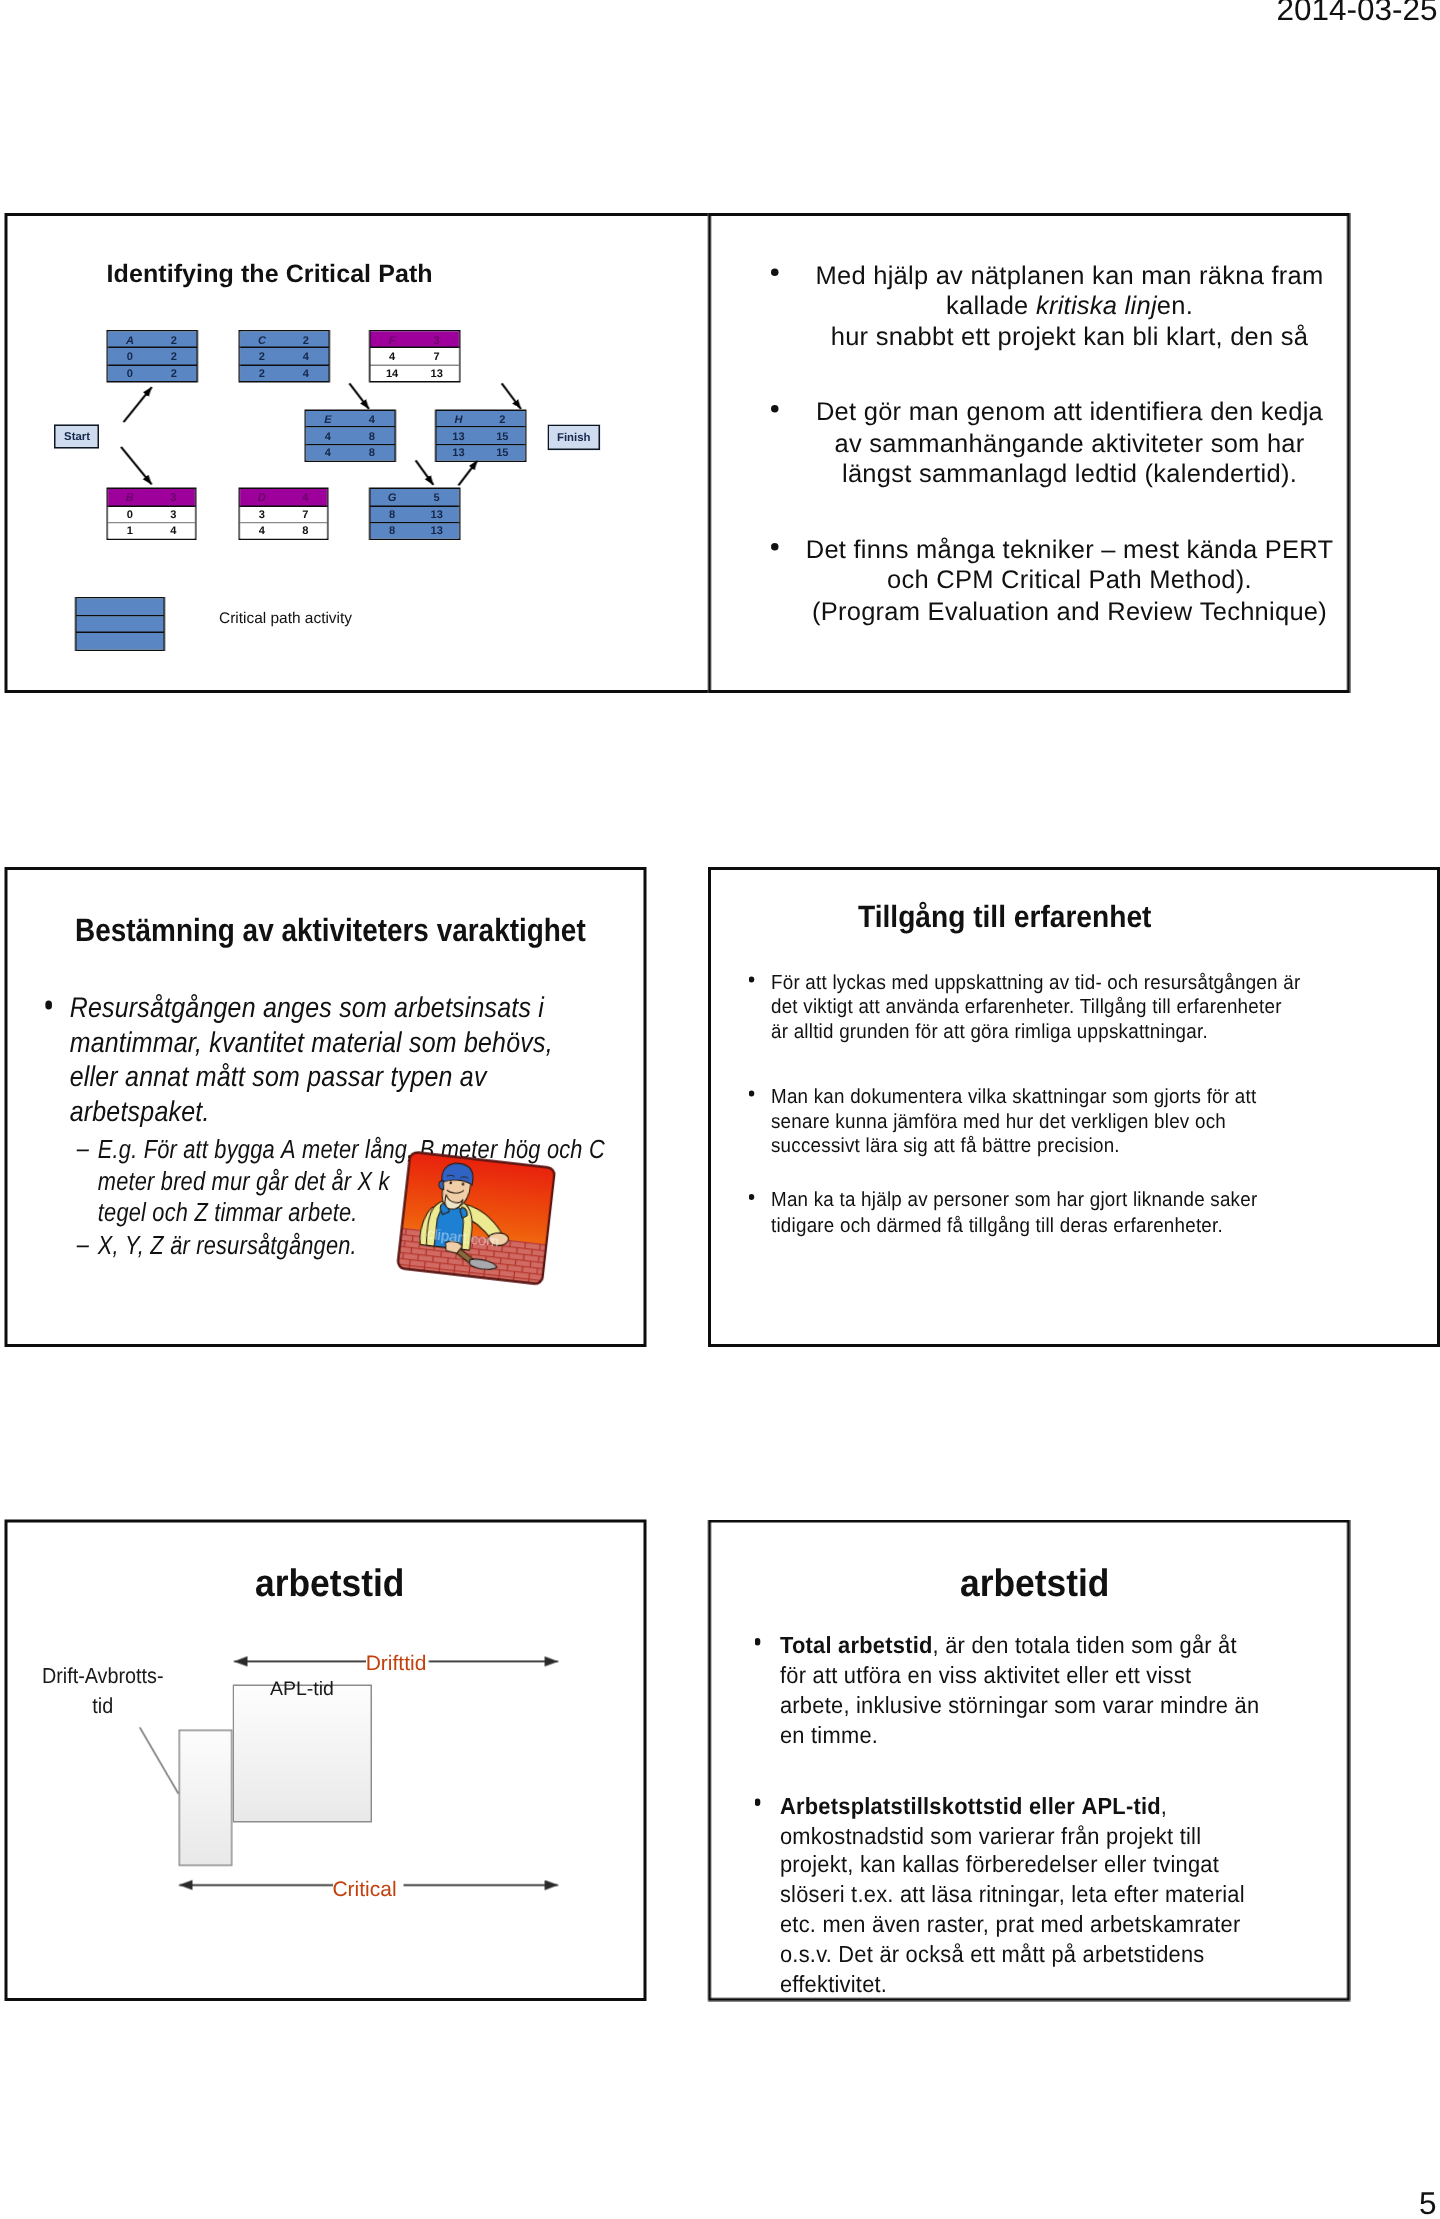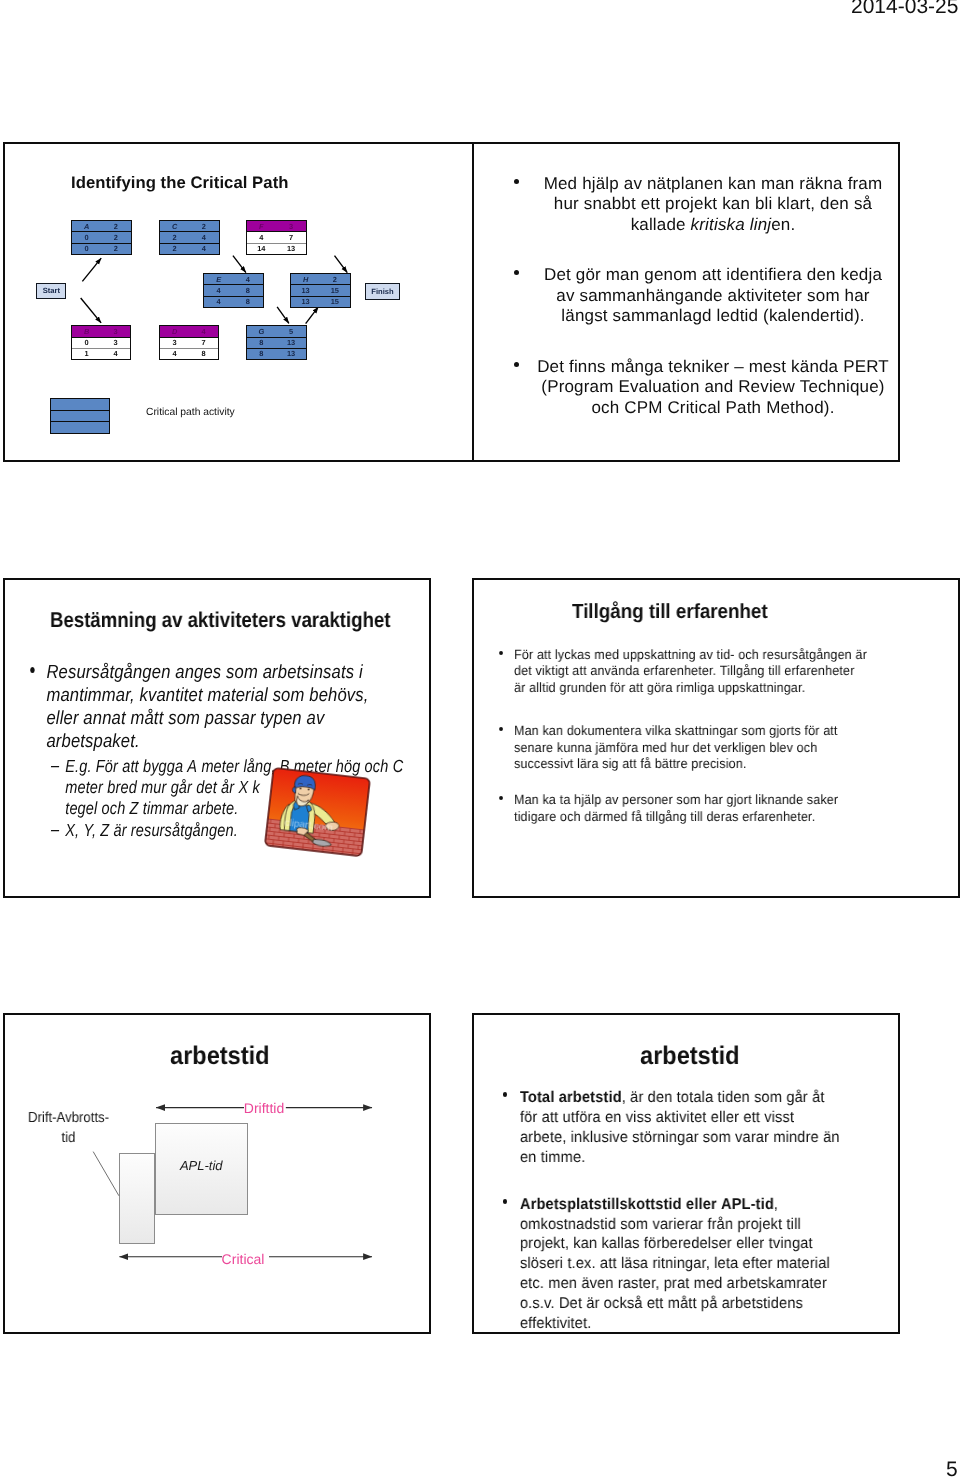--- a/index.html
+++ b/index.html
@@ -15,23 +15,23 @@
   .bline:last-child{margin-bottom:0;}
   .bline:before{content:"";position:absolute;left:-2.5px;top:0.28em;width:0.3em;height:0.3em;border-radius:50%;background:#111;}
   .sub{position:relative;padding-left:17px;margin-bottom:1.3px;}
   .sub:before{content:"\2013";position:absolute;left:0px;top:-0.04em;}
   .ln{display:block;white-space:nowrap;}
   i{font-style:italic;}
   b{font-weight:bold;}
 
 
   
-  .wbox{position:absolute;border:1px solid #8c8c8c;box-sizing:border-box;background:linear-gradient(180deg,#fdfdfd 0%,#f2f2f2 55%,#e9e9e9 100%);display:flex;align-items:center;justify-content:center;font-size:13px;color:#1a1a1a;will-change:transform;font-style:italic;}
+  .wbox{position:absolute;border:1px solid #8c8c8c;box-sizing:border-box;background:linear-gradient(180deg,#fdfdfd 0%,#f2f2f2 55%,#e9e9e9 100%);display:flex;justify-content:center;font-size:13px;color:#1a1a1a;will-change:transform;}
   .wbox span{margin-top:-6px;}
-  .dlab{position:absolute;font-size:13.5px;color:#ec4899;will-change:transform;}
+  .dlab{position:absolute;font-size:13.5px;color:#c2410c;will-change:transform;}
   .dlab span{background:#fff;}
   .dlab2{position:absolute;font-size:14.5px;color:#1a1a1a;line-height:19.5px;will-change:transform;}
   
   .nd{position:absolute;left:0;top:0;width:100%;height:100%;}
   .node{position:absolute;border:1.1px solid #0d0d0d;box-sizing:border-box;display:flex;flex-direction:column;}
   .nrow{flex:1;display:flex;border-bottom:1.1px solid #0d0d0d;box-sizing:border-box;}
   .nrow:last-child{border-bottom:none;}
   .ncell{flex:1;text-align:center;font-size:7.4px;font-weight:bold;color:#16274a;line-height:1;display:flex;align-items:center;justify-content:center;transform:translateZ(0);}
   .node.crit .nrow{background:#5a87c4;}
   .node.nocrit .nrow{background:#ffffff;}
@@ -196,32 +196,32 @@
         <span class="ncell">13</span>
       </div>
   </div>
   <div class="legtext" style="left:140.5px;top:262.5px;">Critical path activity</div>
 </div>
 
 <div class="slide" style="left:472px;top:142px;width:428px;height:320px;">
   <div class="btext" style="left:42px;top:29.7px;width:380px;text-align:center;">
     <div class="bline">
         <span class="ln">Med&nbsp;hjälp&nbsp;av&nbsp;nätplanen&nbsp;kan&nbsp;man&nbsp;räkna&nbsp;fram</span>
+        <span class="ln">kallade&nbsp;<i>kritiska&nbsp;linj</i>en.</span>
         <span class="ln">hur&nbsp;snabbt&nbsp;ett&nbsp;projekt&nbsp;kan&nbsp;bli&nbsp;klart,&nbsp;den&nbsp;så</span>
-        <span class="ln">kallade&nbsp;<i>kritiska&nbsp;linj</i>en.</span>
       </div>
     <div class="bline">
         <span class="ln">Det&nbsp;gör&nbsp;man&nbsp;genom&nbsp;att&nbsp;identifiera&nbsp;den&nbsp;kedja</span>
         <span class="ln">av&nbsp;sammanhängande&nbsp;aktiviteter&nbsp;som&nbsp;har</span>
         <span class="ln">längst&nbsp;sammanlagd&nbsp;ledtid&nbsp;(kalendertid).</span>
       </div>
     <div class="bline">
         <span class="ln">Det&nbsp;finns&nbsp;många&nbsp;tekniker&nbsp;–&nbsp;mest&nbsp;kända&nbsp;PERT</span>
+        <span class="ln">och&nbsp;CPM&nbsp;Critical&nbsp;Path&nbsp;Method).</span>
         <span class="ln">(Program&nbsp;Evaluation&nbsp;and&nbsp;Review&nbsp;Technique)</span>
-        <span class="ln">och&nbsp;CPM&nbsp;Critical&nbsp;Path&nbsp;Method).</span>
       </div>
   </div>
 </div>
 
 <div class="slide" style="left:3px;top:578px;width:428px;height:320px;padding-left:36px;">
   <div class="stitle" style="left:45px;top:28px;font-size:21.5px;white-space:nowrap;transform-origin:left top;transform:scaleX(0.866);">Bestämning av aktiviteters varaktighet</div>
 
   <div class="btext" style="left:26.5px;top:82px;width:450px;font-size:19px;line-height:22.9px;font-style:italic;">
     <div class="bline" style="margin-bottom:0;padding-left:16.5px;transform-origin:left top;transform:scaleX(0.875);">
         <span class="ln">Resursåtgången&nbsp;anges&nbsp;som&nbsp;arbetsinsats&nbsp;i</span>

